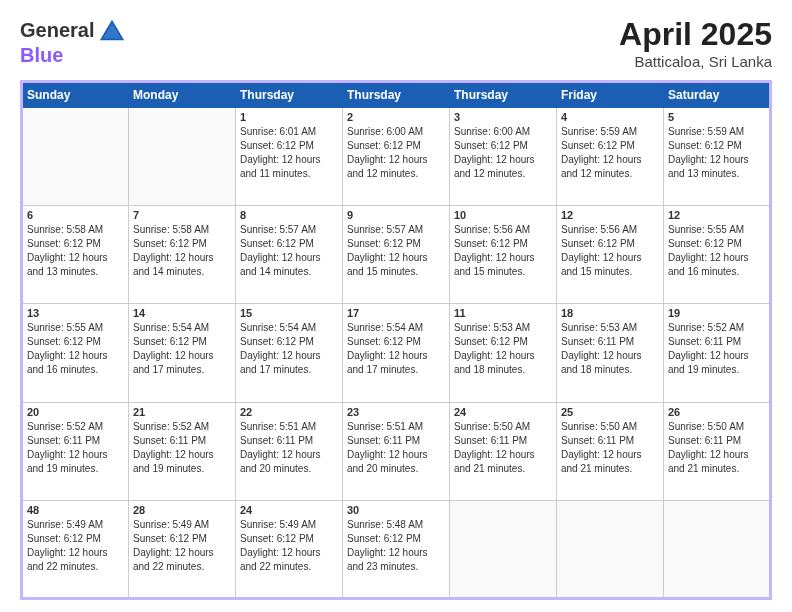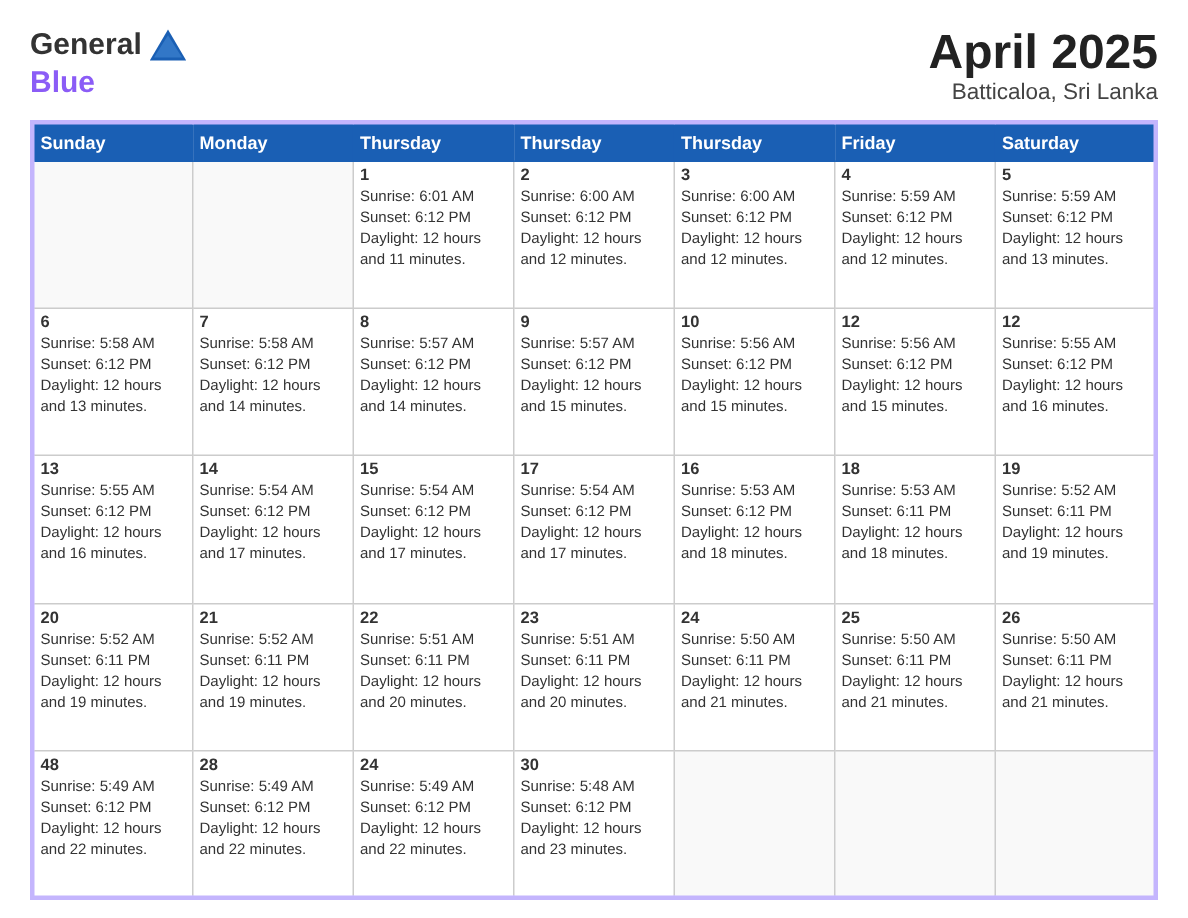--- a/index.html
+++ b/index.html
@@ -193,21 +193,21 @@
           </td>
           <td>
             <span class="day-num">15</span>
             <div class="day-info">Sunrise: 5:54 AM<br>Sunset: 6:12 PM<br>Daylight: 12 hours and 17 minutes.</div>
           </td>
           <td>
             <span class="day-num">17</span>
             <div class="day-info">Sunrise: 5:54 AM<br>Sunset: 6:12 PM<br>Daylight: 12 hours and 17 minutes.</div>
           </td>
           <td>
-            <span class="day-num">16</span>
+            <span class="day-num">11</span>
             <div class="day-info">Sunrise: 5:53 AM<br>Sunset: 6:12 PM<br>Daylight: 12 hours and 18 minutes.</div>
           </td>
           <td>
             <span class="day-num">18</span>
             <div class="day-info">Sunrise: 5:53 AM<br>Sunset: 6:11 PM<br>Daylight: 12 hours and 18 minutes.</div>
           </td>
           <td>
             <span class="day-num">19</span>
             <div class="day-info">Sunrise: 5:52 AM<br>Sunset: 6:11 PM<br>Daylight: 12 hours and 19 minutes.</div>
           </td>

